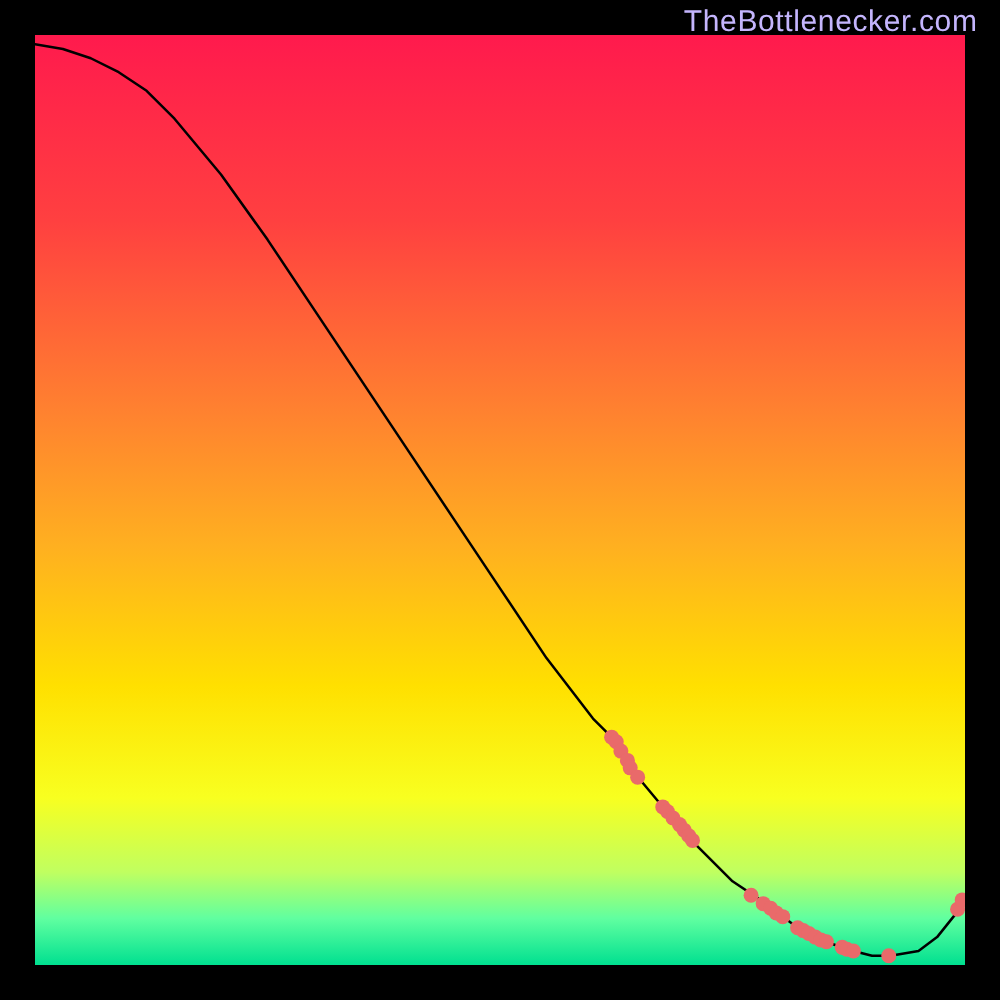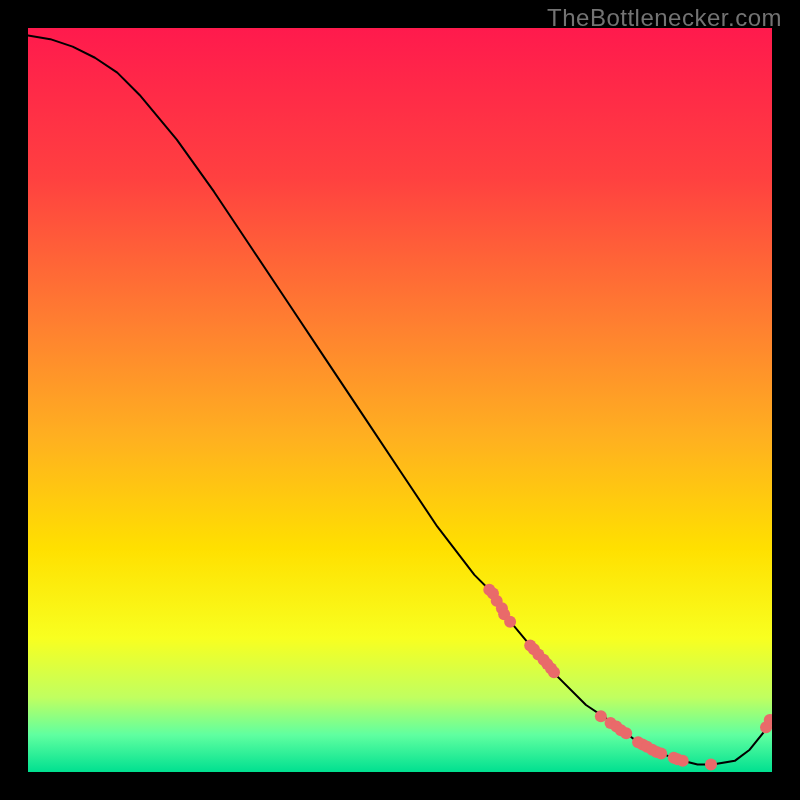--- a/index.html
+++ b/index.html
@@ -13,21 +13,21 @@
   }
   .container {
     position: relative;
     width: 800px;
     height: 800px;
   }
   .watermark {
     position: absolute;
     top: 4px;
     right: 18px;
-    color: #737373;
+    color: #c4b5fd;
     font-size: 24px;
     font-weight: 500;
     z-index: 10;
     letter-spacing: 0.5px;
   }
   .plot-area {
     position: absolute;
     left: 28px;
     top: 28px;
     width: 744px;

